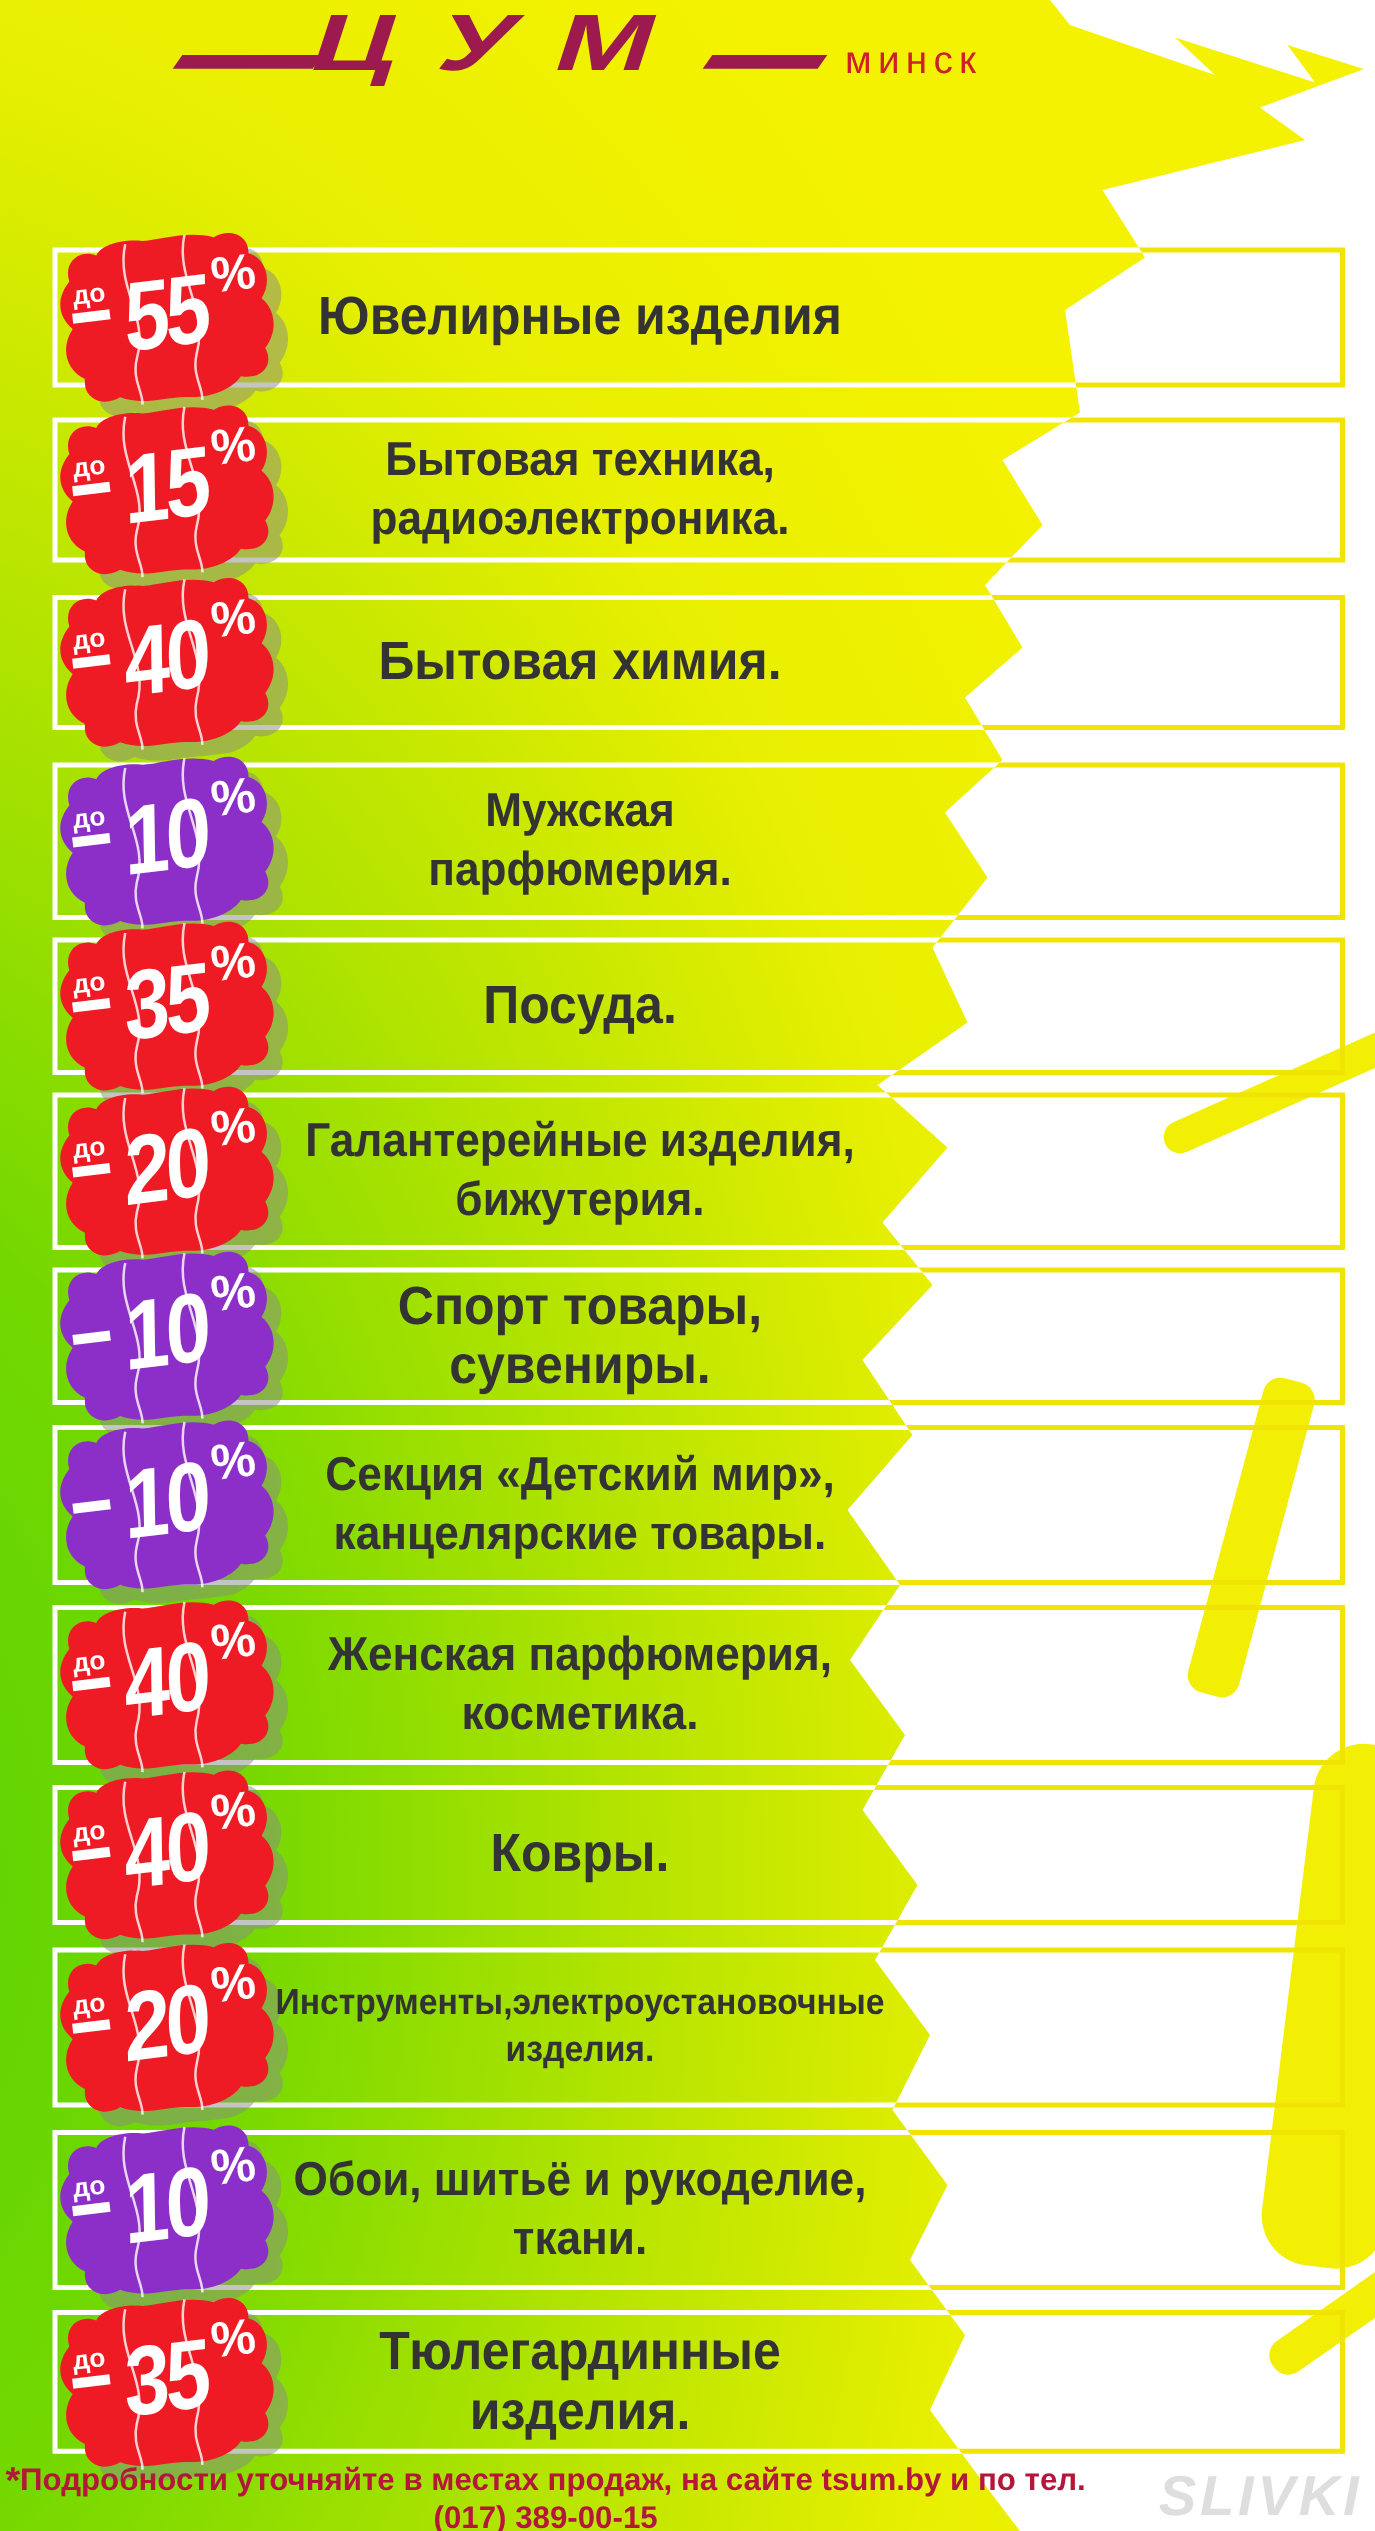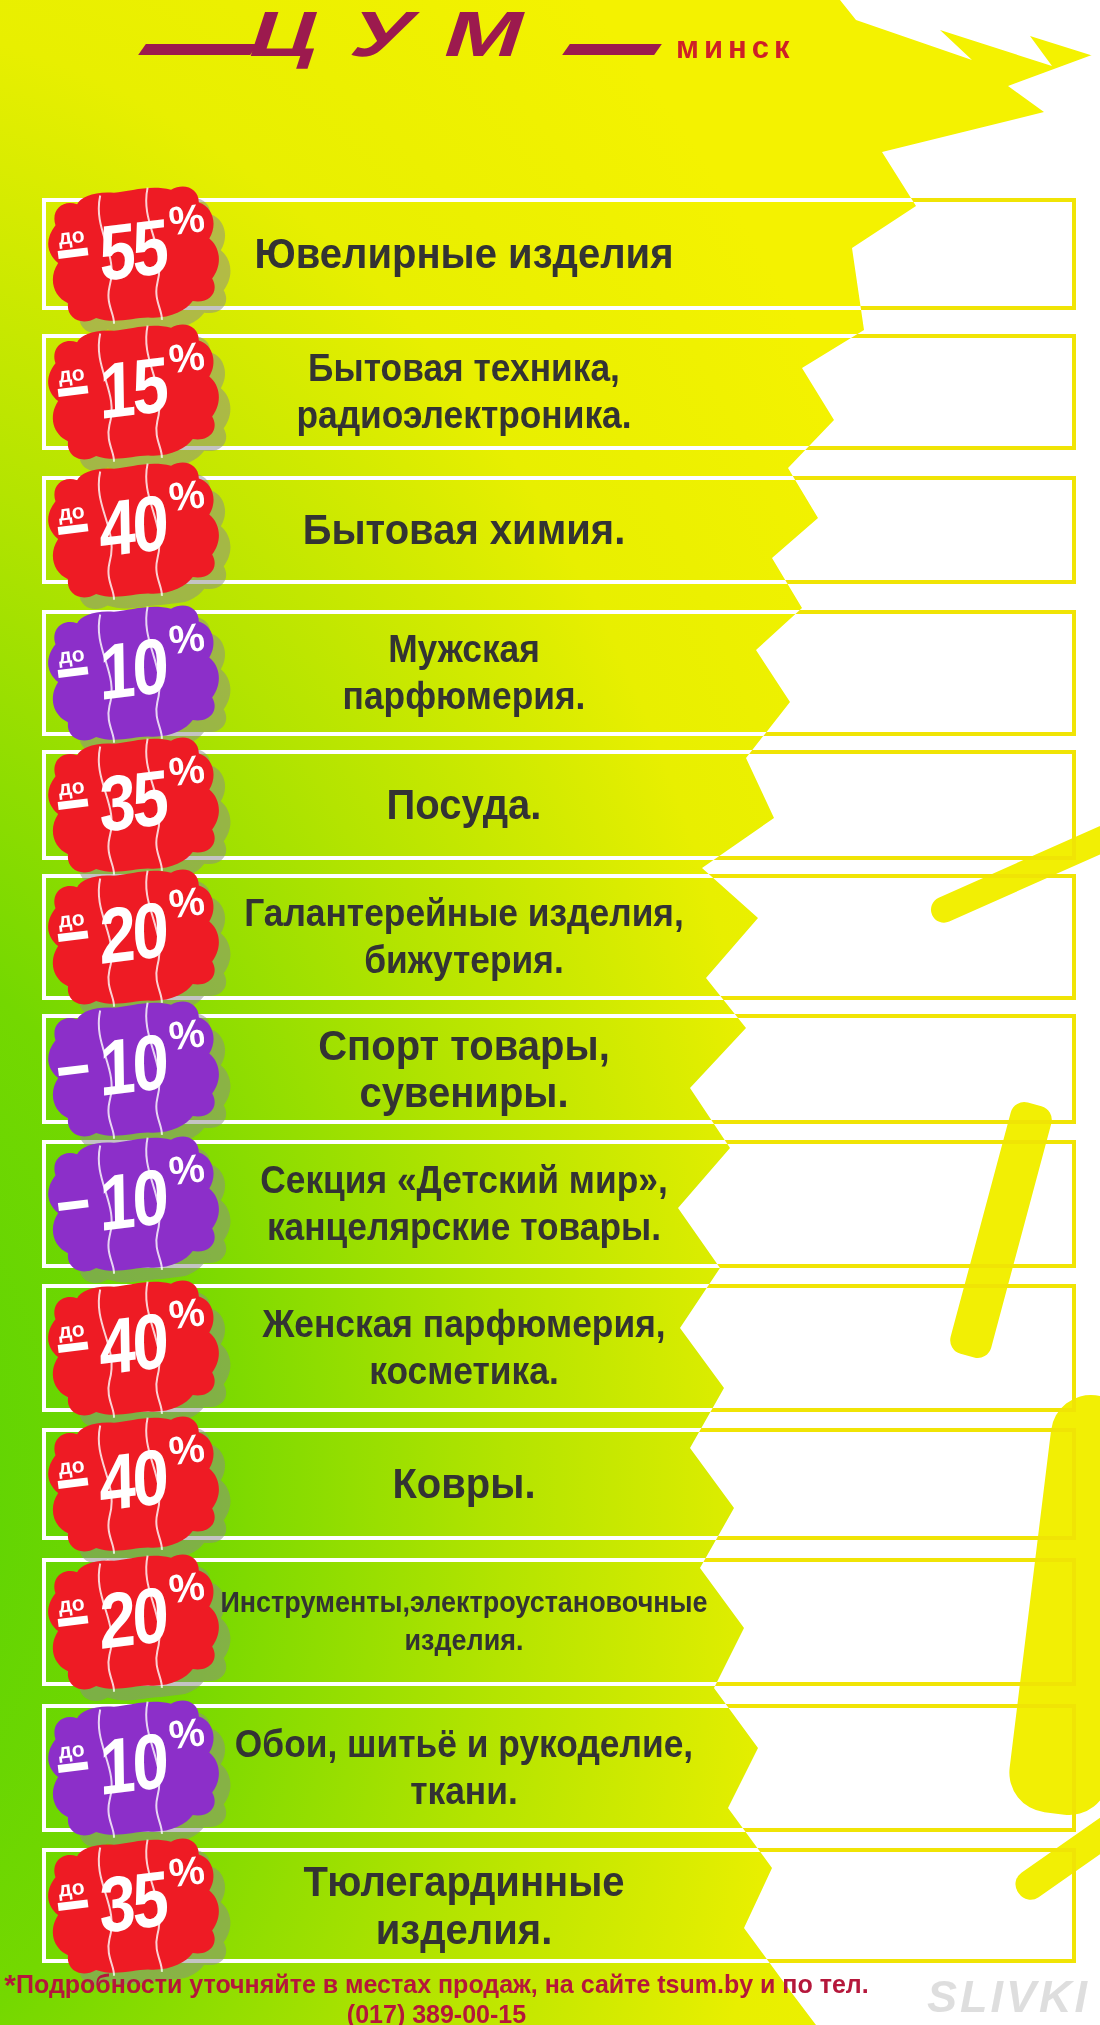--- a/index.html
+++ b/index.html
@@ -57,21 +57,21 @@
   .label.small{font-size:29px;line-height:1.3;}
   
   .header{position:absolute;left:0;top:0;width:1100px;height:180px;z-index:6;}
   .logo-dash{position:absolute;height:11px;background:#9c1a4e;transform:skewX(-35deg);}
   .logo-dash.left{left:142px;top:44px;width:112px;}
   .logo-dash.right{left:566px;top:44px;width:92px;}
   .logo-text{position:absolute;left:262px;top:2px;color:#9c1a4e;font-size:64px;
     font-weight:bold;letter-spacing:24px;line-height:1;
     transform:skewX(-18deg) scaleX(1.45);transform-origin:left top;}
   .logo-city{position:absolute;left:676px;top:32px;color:#cd2027;font-size:31px;
-    font-weight:bold;letter-spacing:5px;line-height:1;text-align:center;}
+    font-weight:normal;letter-spacing:5px;line-height:1;text-align:center;}
   .page-title{position:absolute;left:432px;top:86px;transform:translateX(-50%);
     color:#9c1a4e;font-size:60px;font-weight:bold;white-space:nowrap;line-height:1;}
   
   .footer{position:absolute;left:0;top:1970px;width:873px;text-align:center;
     z-index:7;color:#b5173b;font-size:25px;font-weight:bold;}
   .footer sup{font-size:30px;vertical-align:top;line-height:1;}
   .watermark{position:absolute;right:10px;bottom:2px;z-index:7;color:#d7d7d7;
     opacity:.8;font-size:45px;font-weight:bold;font-style:italic;letter-spacing:3px;}
 </style>
 </head>

